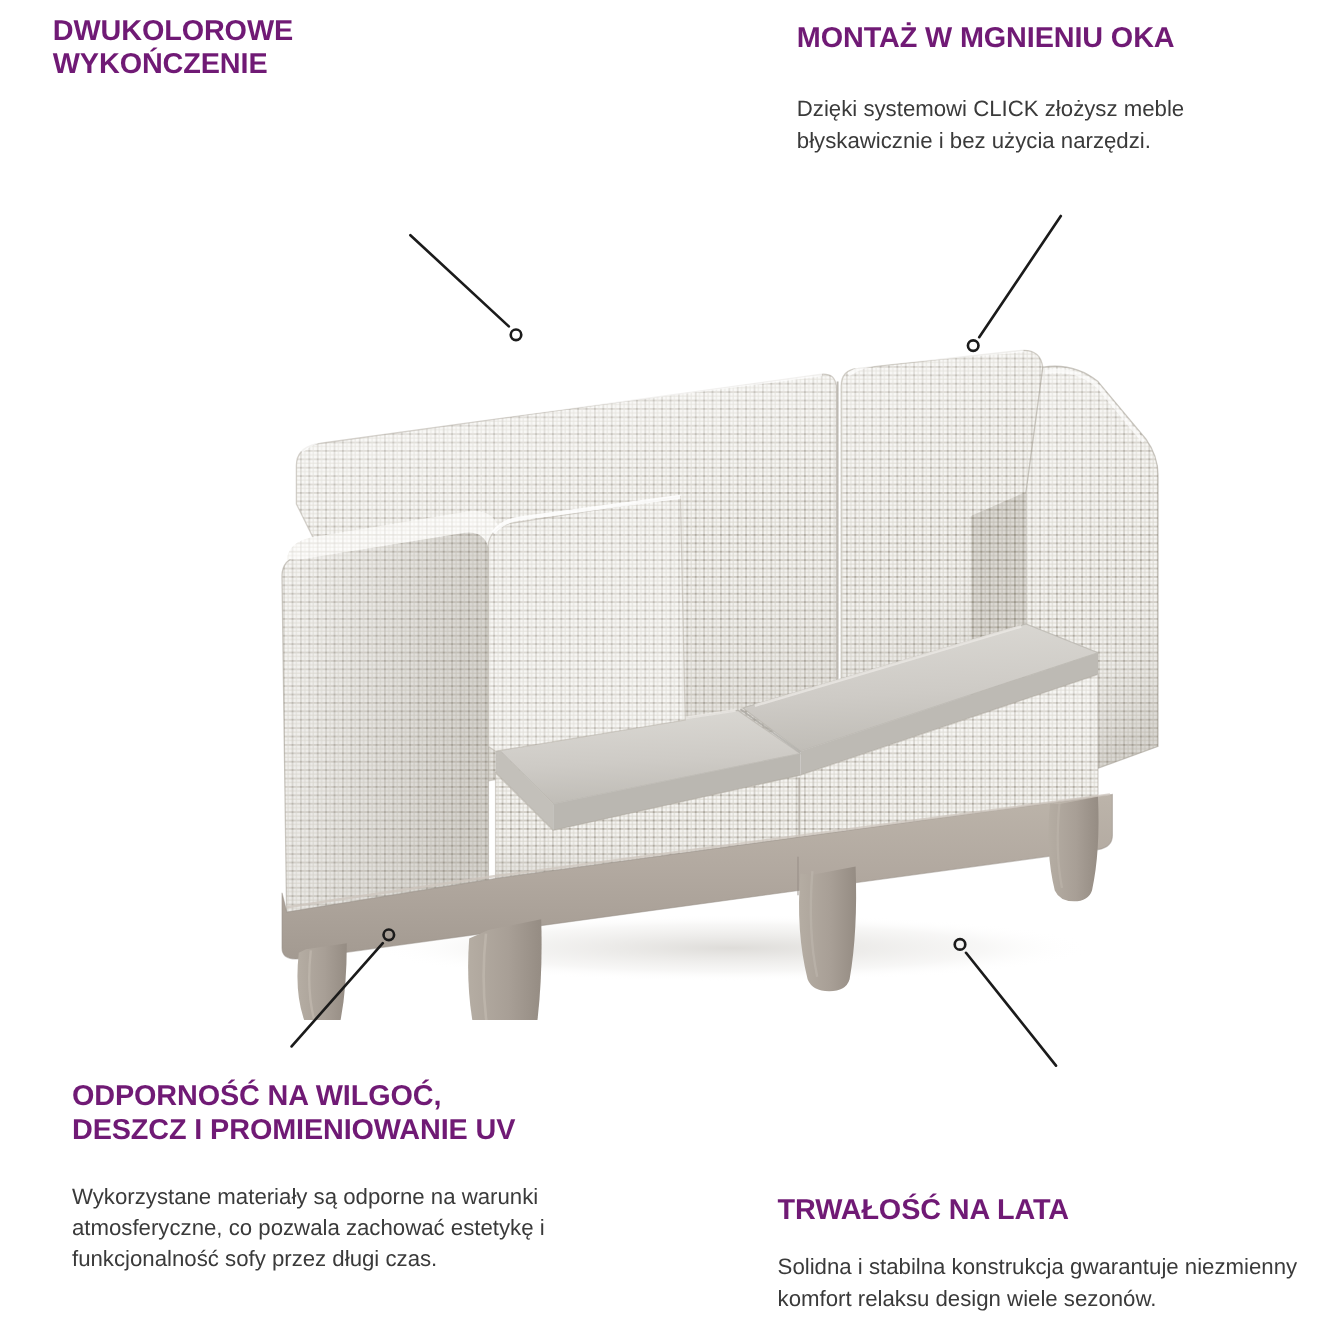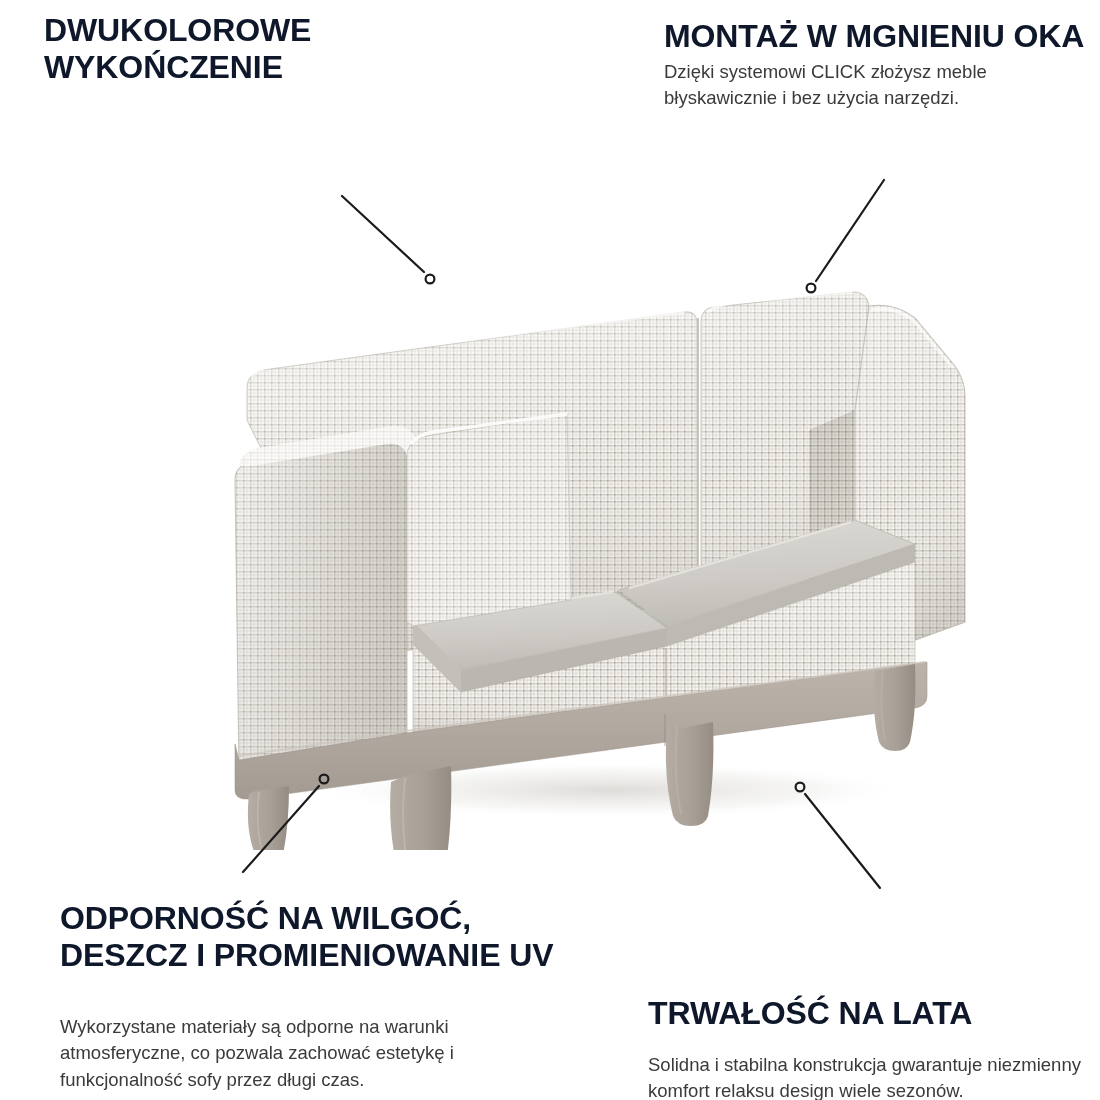--- a/index.html
+++ b/index.html
@@ -15,45 +15,45 @@
     position:relative;
     width:1100px; height:1100px;
     background:#ffffff;
     overflow:hidden;
   }
 
   
   .feature { position:absolute; }
 
   .feature h2 {
-    font-size:32px;
+    font-size:24px;
     font-weight:bold;
     letter-spacing:-0.1px;
     line-height:1.16;
-    color:#0f172a;
+    color:#701a75;
     text-transform:uppercase;
     white-space:pre-line;
   }
 
   .feature p {
     font-size:18.5px;
     font-weight:400;
     line-height:1.42;
     color:#3a3a3a;
     white-space:pre-line;
   }
 
   .f-tl { left:44px;  top:12px;  width:505px; }
   .f-tl p { margin-top:24px; }
 
   .f-tr { left:664px; top:18px;  width:430px; }
-  .f-tr p { margin-top:4px; }
+  .f-tr p { margin-top:32px; }
 
   .f-bl { left:60px;  top:900px; width:500px; }
-  .f-bl p { margin-top:40px; }
+  .f-bl p { margin-top:28px; }
 
   .f-br { left:648px; top:966px; width:440px;margin-top:29px; }
   .f-br p { margin-top:20px; }
 
   
   #connectors {
     position:absolute; left:0; top:0;
     width:1100px; height:1100px;
     pointer-events:none;
   }

